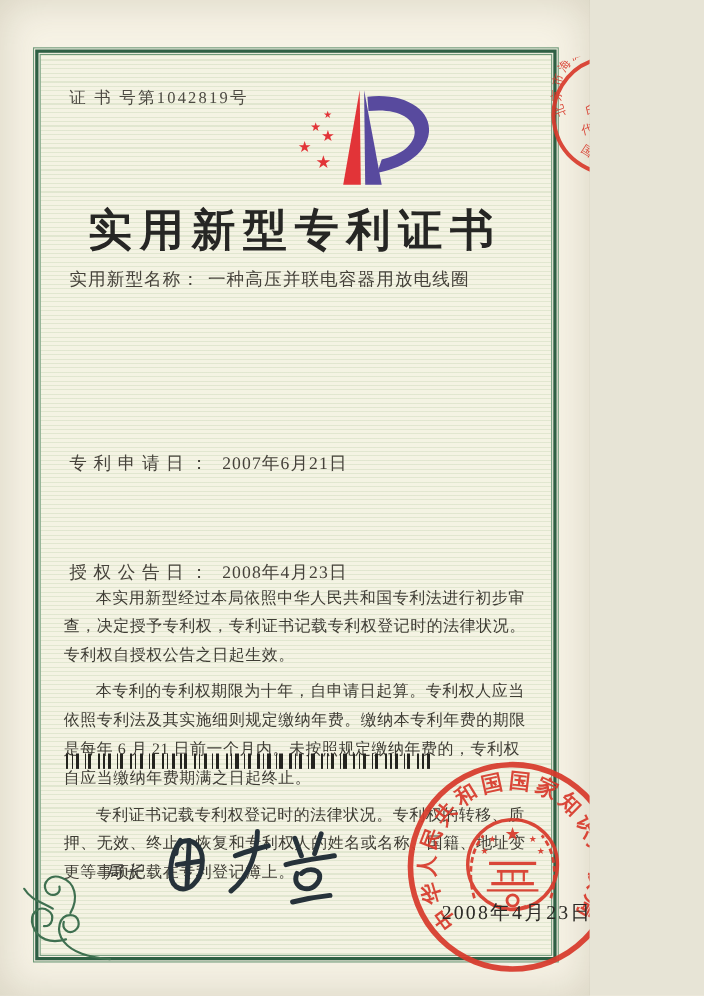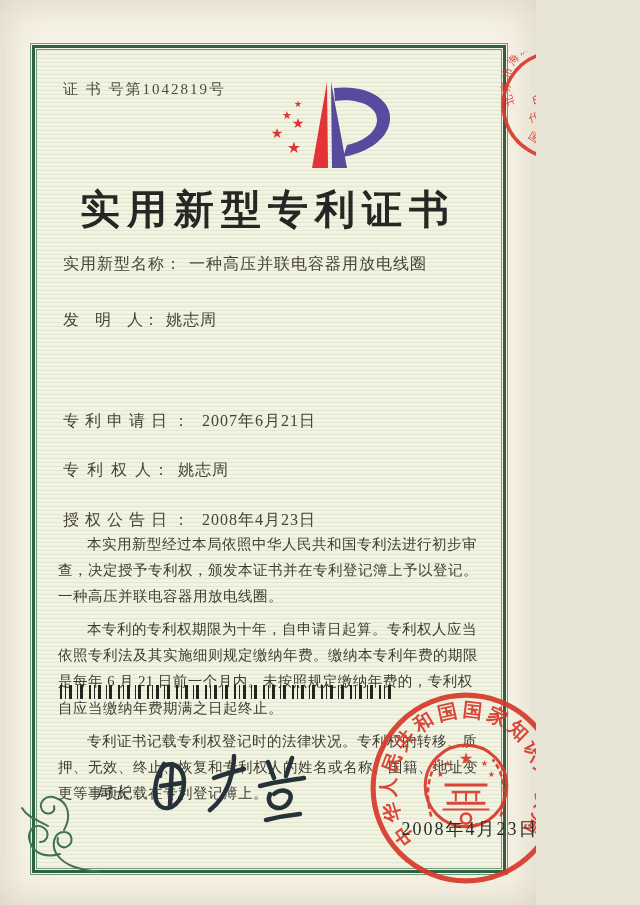--- a/index.html
+++ b/index.html
@@ -24,21 +24,21 @@
   .cert-no{position:absolute;left:63px;top:80px;font-size:15px;letter-spacing:2px;color:#4c4a42;}
   .logo{position:absolute;left:250px;top:74px;width:150px;height:100px;}
   .tax-stamp{position:absolute;left:497px;top:46px;width:118px;height:118px;transform:rotate(-14deg);opacity:.92;}
   .title{
     position:absolute;left:0;right:0;top:182px;text-align:center;
     font-size:40px;font-weight:bold;letter-spacing:7px;color:#262624;
   }
   
   .field{position:absolute;left:63px;right:60px;font-size:16px;color:#45423a;white-space:nowrap;}
   .field .val{margin-left:7px;letter-spacing:1px;}
-  .f0{top:254px}.f1{top:310px}.f2{top:360px}.f3{top:411px}.f4{top:460px}.f5{top:510px}
+  .f0{top:244px}.f1{top:310px}.f2{top:360px}.f3{top:411px}.f4{top:460px}.f5{top:510px}
   .f0 .lab{letter-spacing:1px}
   .f3 .lab,.f5 .lab{letter-spacing:6px}
   .f4 .lab{letter-spacing:2px}
   
   .body-text{position:absolute;left:58px;right:54px;top:531px;font-size:14.5px;line-height:1.8;color:#3e3c34;letter-spacing:.5px;}
   .body-text p{margin:0 0 7px 0;text-indent:2em;}
   
   .barcode{
     position:absolute;left:60px;top:685px;width:332px;height:14px;
     background:
@@ -114,35 +114,29 @@
       <text x="57" y="52" font-size="11" letter-spacing="3" text-anchor="middle" class="red">印花税</text>
       <text x="57" y="67" font-size="10.5" letter-spacing="1" text-anchor="middle" class="red">代扣专用章</text>
     </svg>
   </div>
 
   <div class="title">实用新型专利证书</div>
 
   <div class="field f0">
     <span class="lab">实用新型名称：</span><span class="val">一种高压并联电容器用放电线圈</span>
   </div>
-  <div class="field f1">
-    <span class="lab">发　明　人：</span><span class="val">姚志周</span>
-  </div>
   <div class="field f3">
     <span class="lab">专利申请日：</span><span class="val">2007年6月21日</span>
-  </div>
-  <div class="field f4">
-    <span class="lab">专 利 权 人：</span><span class="val">姚志周</span>
   </div>
   <div class="field f5">
     <span class="lab">授权公告日：</span><span class="val">2008年4月23日</span>
   </div>
 
   <div class="body-text">
-    <p>本实用新型经过本局依照中华人民共和国专利法进行初步审查，决定授予专利权，颁发本证书并在专利登记簿上予以登记。一种高压并联电容器用放电线圈。</p>
+    <p>本实用新型经过本局依照中华人民共和国专利法进行初步审查，决定授予专利权，专利证书记载专利权登记时的法律状况。专利权自授权公告之日起生效。</p>
     <p>本专利的专利权期限为十年，自申请日起算。专利权人应当依照专利法及其实施细则规定缴纳年费。缴纳本专利年费的期限是每年 6 月 21 日前一个月内。未按照规定缴纳年费的，专利权自应当缴纳年费期满之日起终止。</p>
     <p>专利证书记载专利权登记时的法律状况。专利权的转移、质押、无效、终止、恢复和专利权人的姓名或名称、国籍、地址变更等事项记载在专利登记簿上。</p>
   </div>
 
   <div class="barcode"></div>
 
   <div class="sig-label">局长</div>
   <div class="sig" aria-label="田力普">
     <svg viewBox="0 0 180 88" width="180" height="88">
       <path d="M22,26 C12,40 10,62 18,68 C28,75 42,64 42,44 C42,32 34,24 24,27 C20,29 18,34 18,38"></path>

